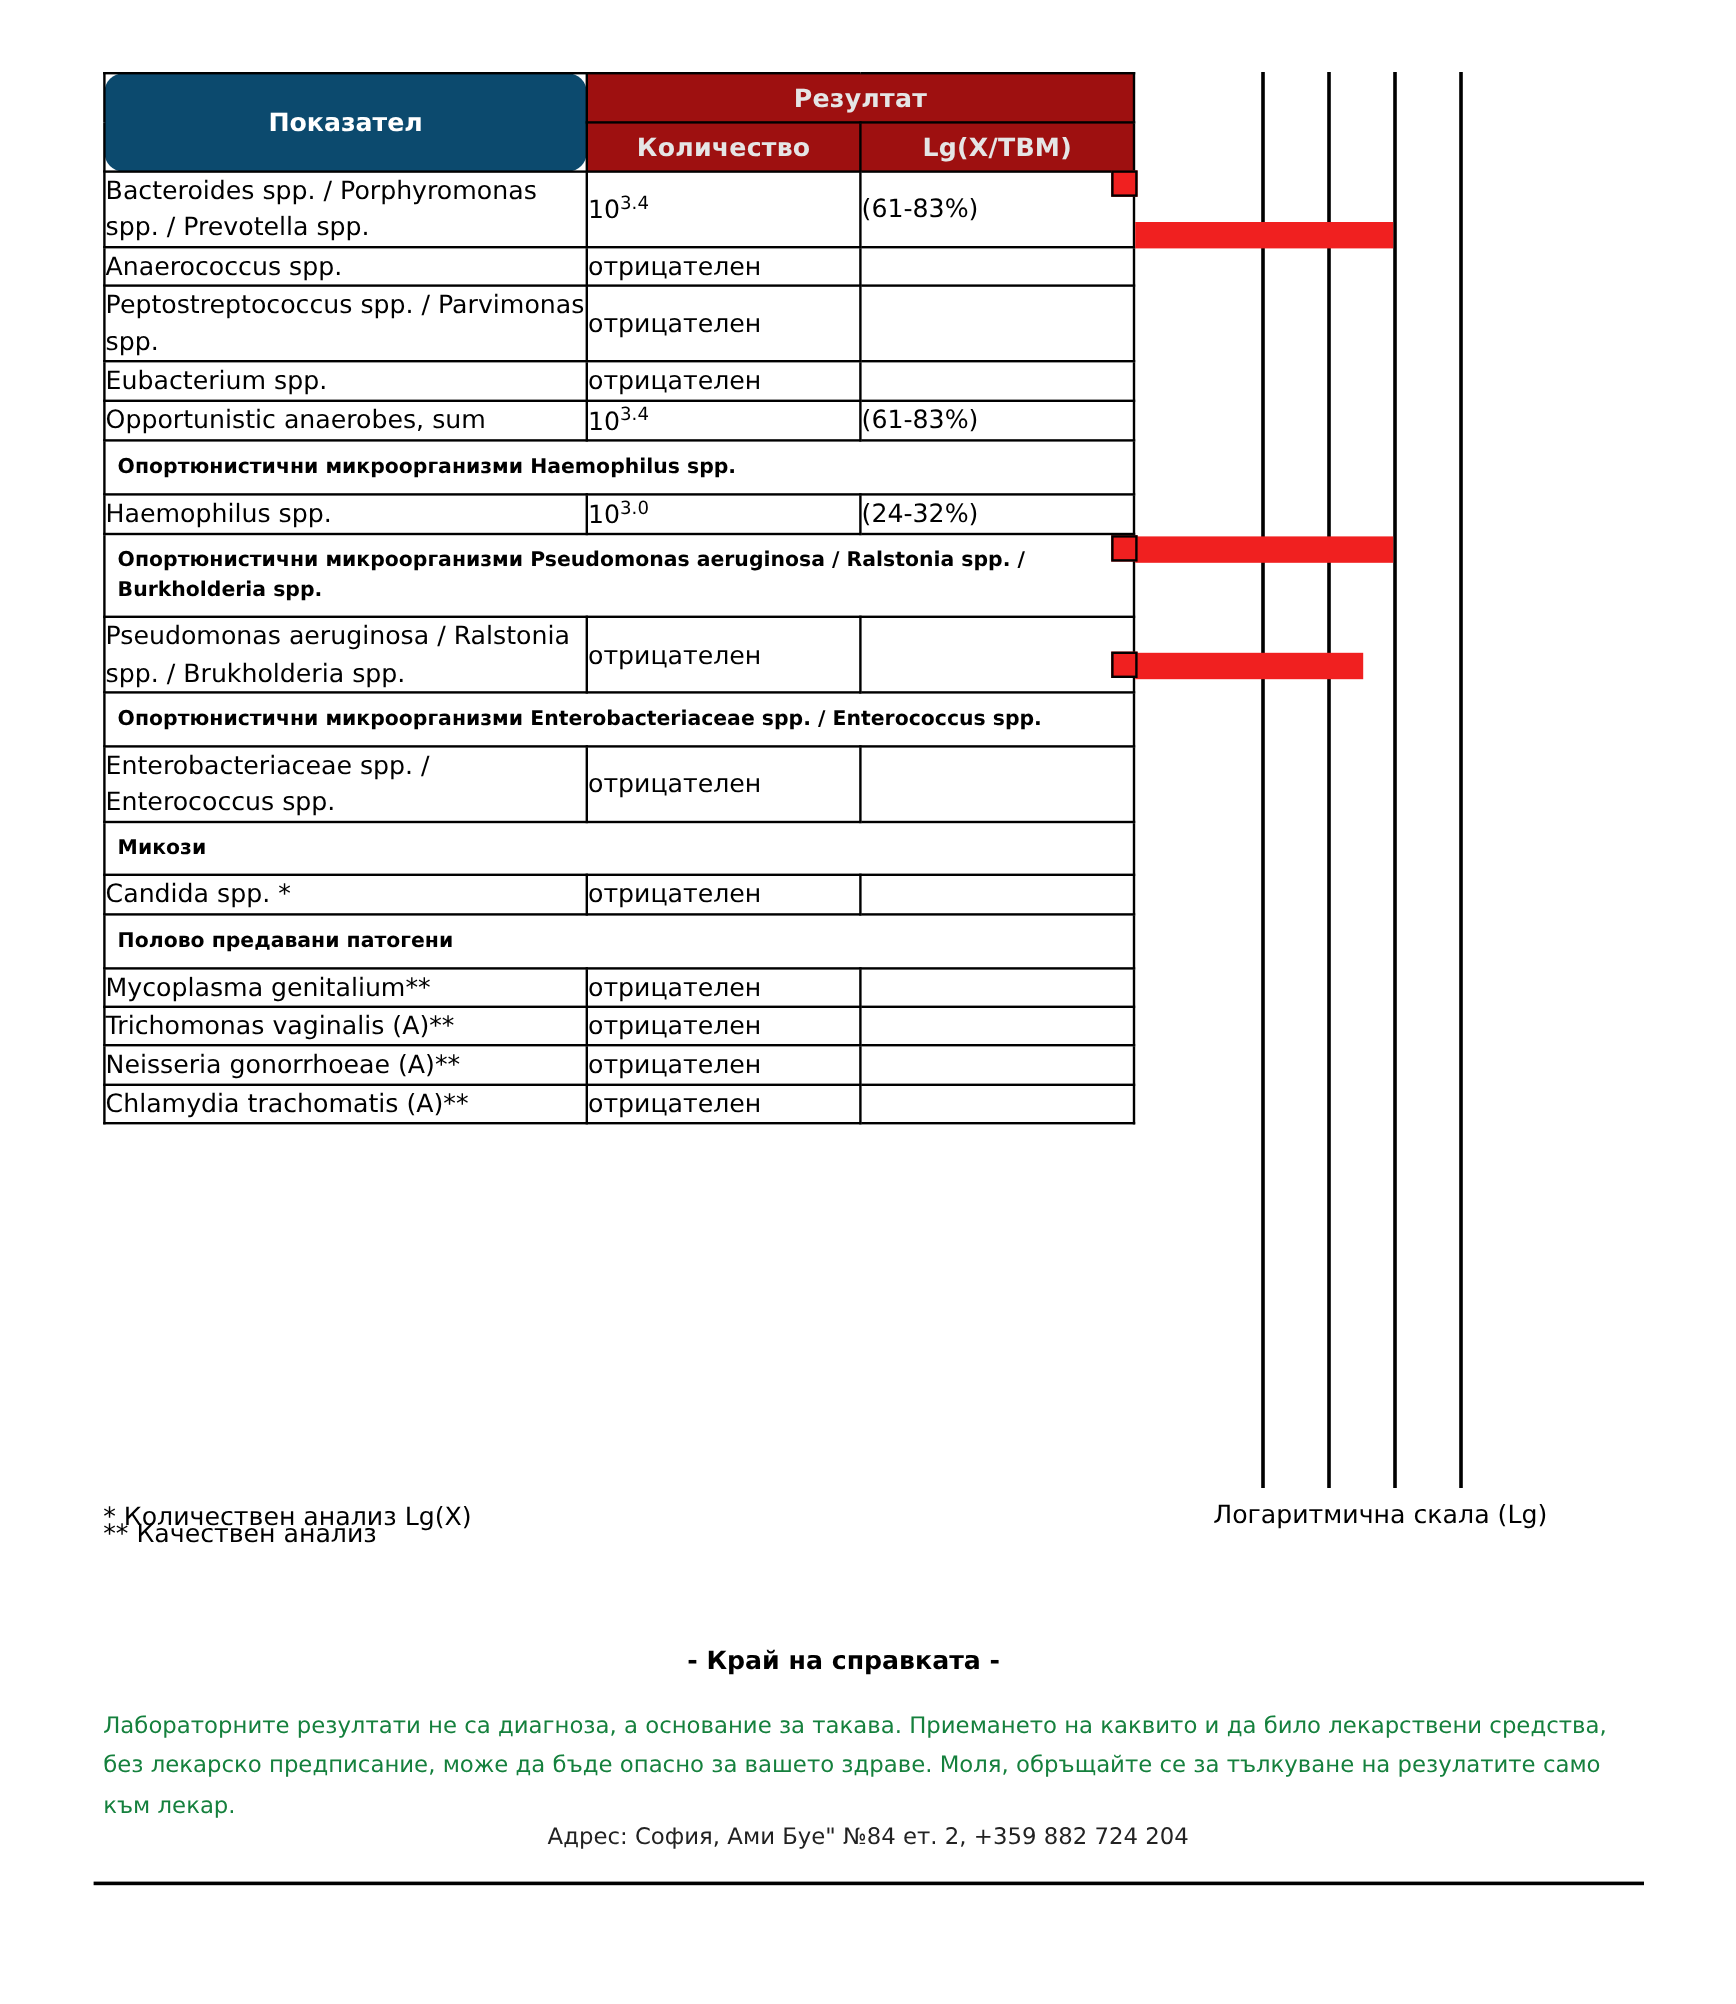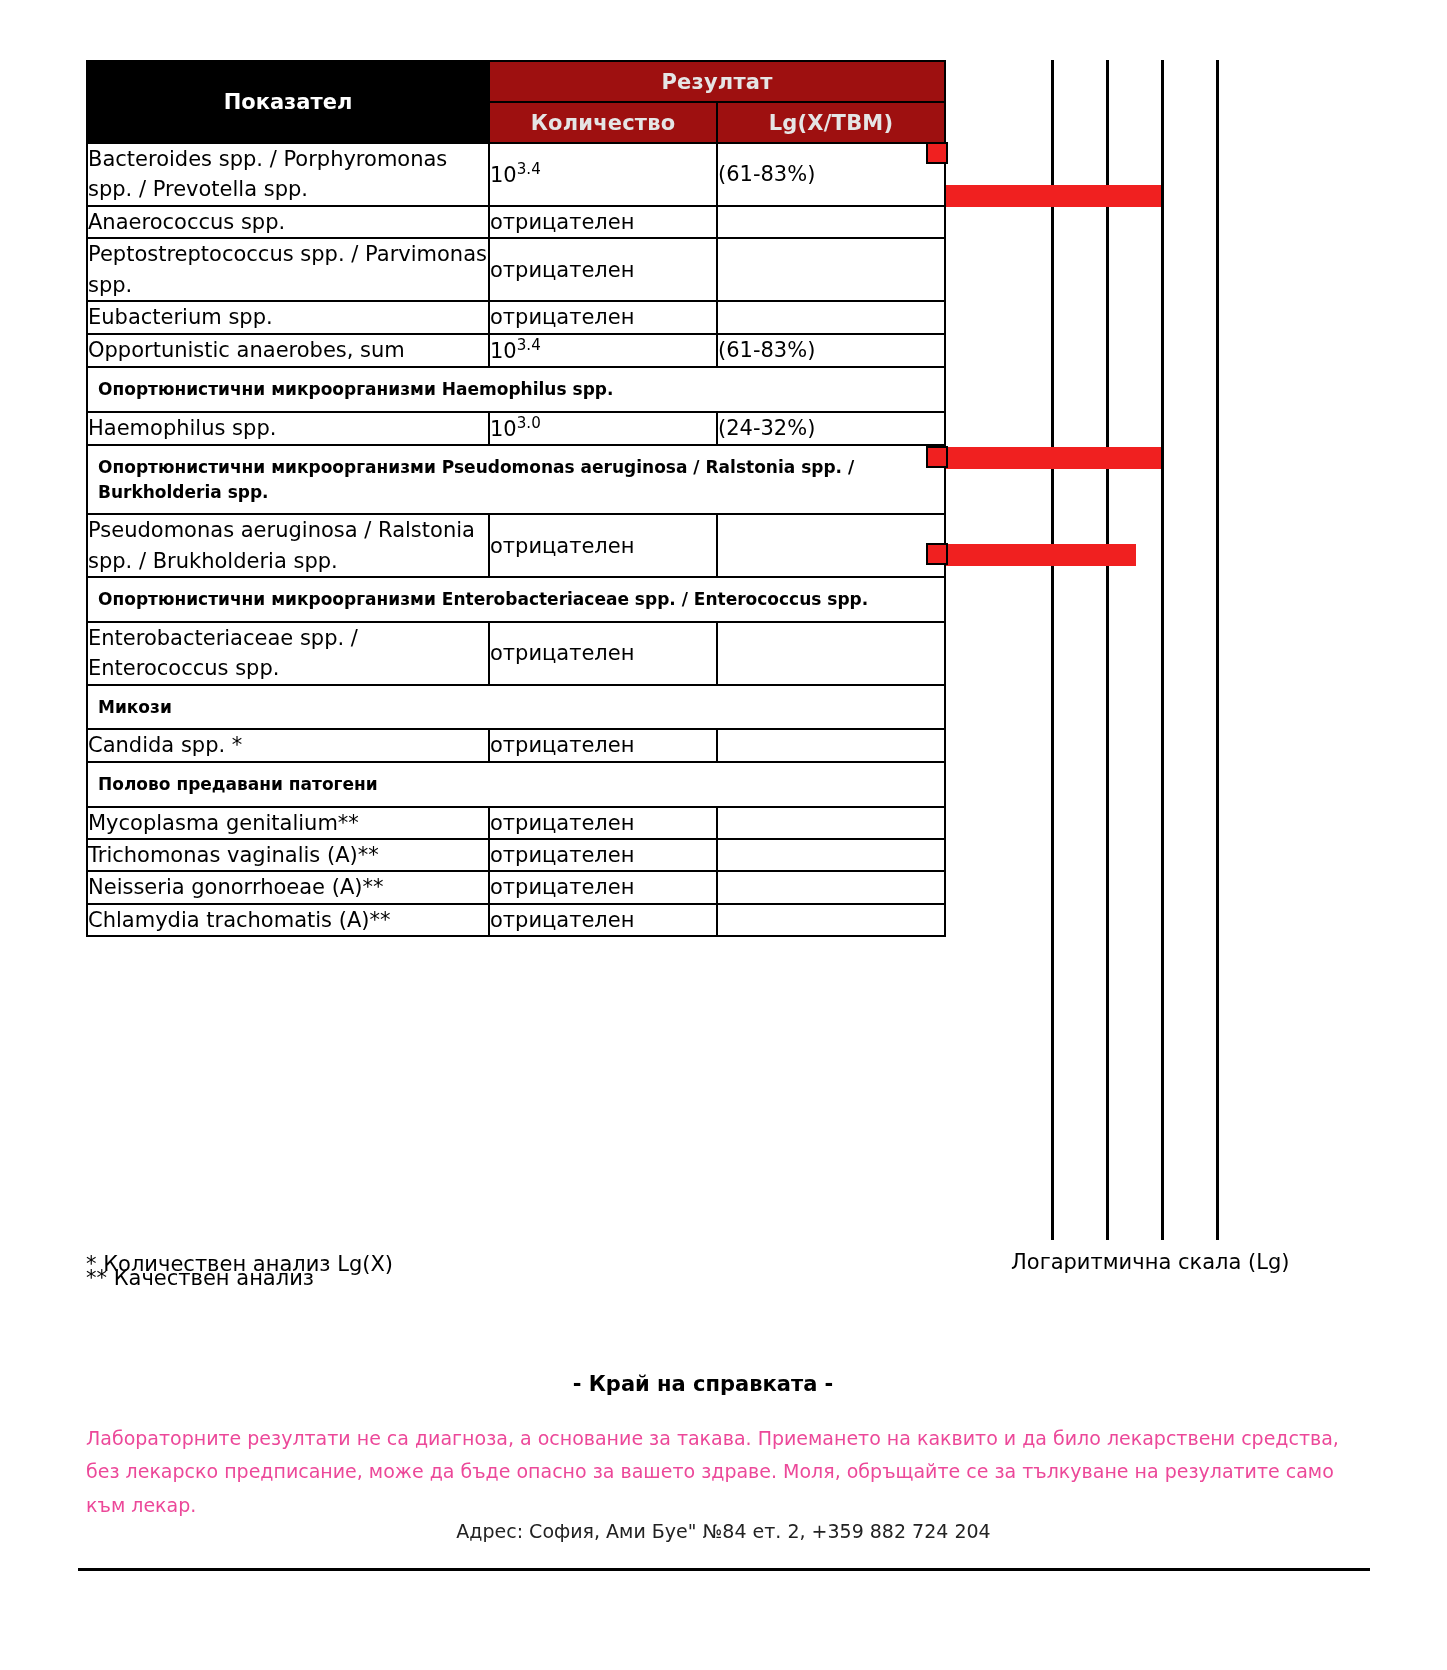--- a/index.html
+++ b/index.html
@@ -37,26 +37,27 @@
   .hdr {
     background: #9e1010;
     color: #e5e5e5;
     font-size: 21px;
     font-weight: bold;
     text-align: center;
     height: 38px;
     letter-spacing: .2px;
   }
   .hdr-param {
-    background: #000000;
+    background: #0c4a6e;
     color: #ffffff;
     font-size: 21px;
     font-weight: bold;
     text-align: center;
     height: 80px;
+    border-radius: 16px;
   }
   .cell {
     font-size: 21px;
     padding: 8px 10px;
     line-height: 1.45;
   }
   .cell-name { width: 400px; }
   .cell-qty  { width: 205px; }
   .cell-lg   { width: 200px; }
   .group-row td {
@@ -123,21 +124,21 @@
     font-size: 21px;
     font-weight: bold;
   }
   .disclaimer {
     position: absolute;
     left: 86px;
     top: 1422px;
     width: 1270px;
     font-size: 19px;
     line-height: 1.75;
-    color: #ec4899;
+    color: #15803d;
   }
   .address {
     position: absolute;
     left: 0;
     top: 1520px;
     width: 1447px;
     text-align: center;
     font-size: 19px;
     color: #222222;
   }

